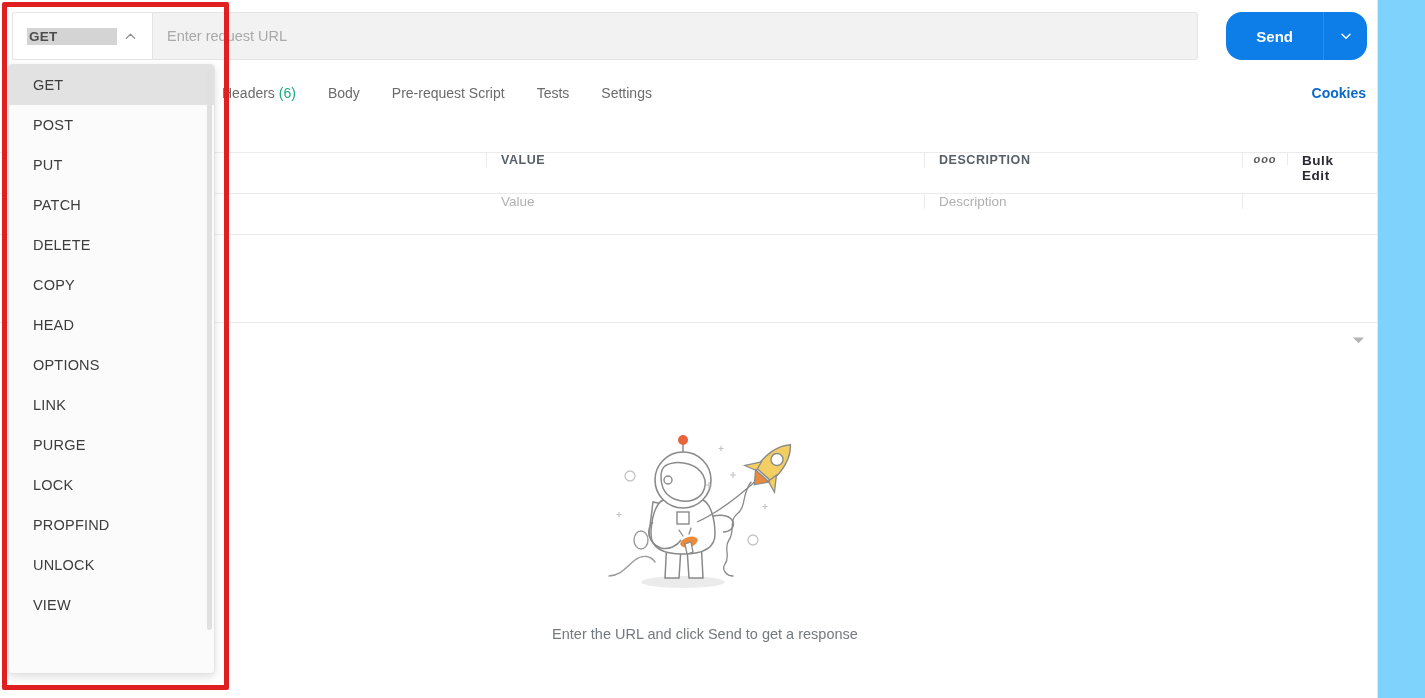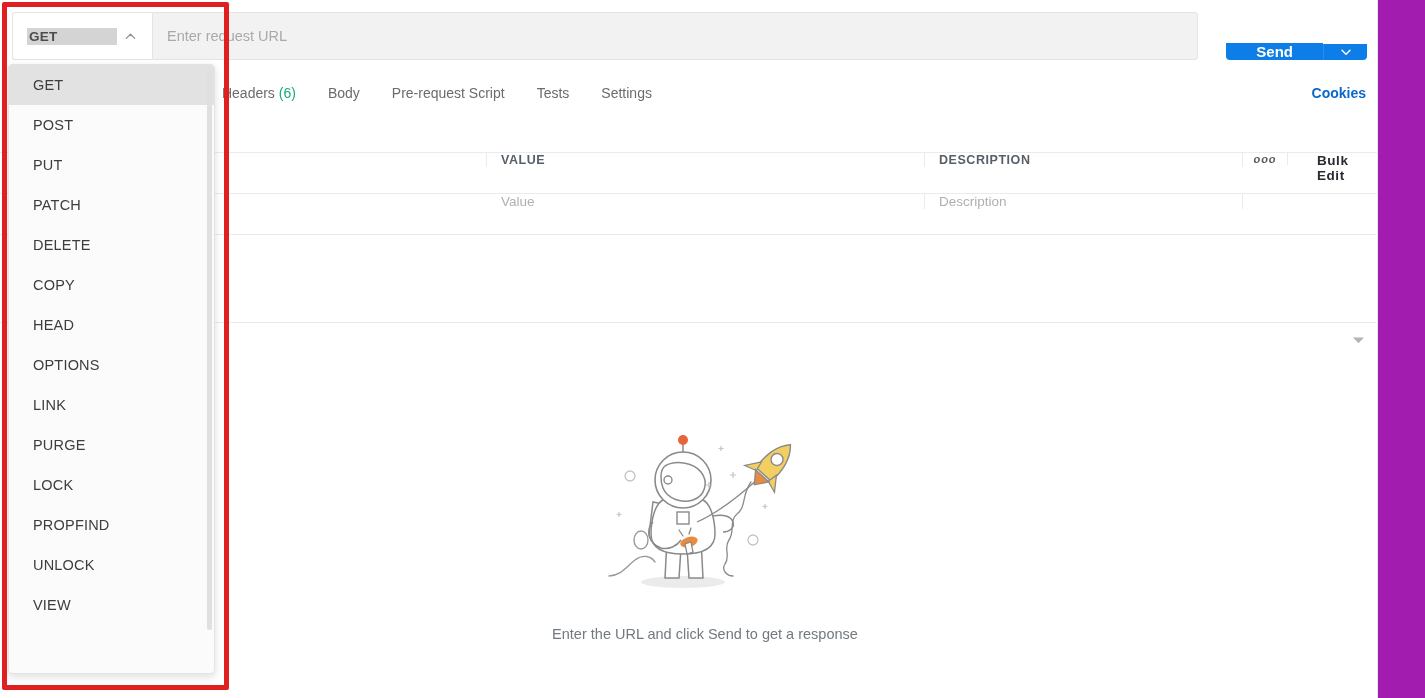--- a/index.html
+++ b/index.html
@@ -9,21 +9,21 @@
     overflow: hidden;
     background: #ffffff;
     font-family: "Liberation Sans", sans-serif;
     -webkit-font-smoothing: antialiased;
   }
 
   #app {
     position: relative;
     width: 1425px;
     height: 698px;
-    background: #a21caf;
+    background: #7dd3fc;
   }
 
   
   .panel {
     position: absolute;
     left: 0; top: 0;
     width: 1378px;
     height: 698px;
     background: #fff;
     border-right: 1px solid #e6e6e6;
@@ -79,23 +79,22 @@
     font-size: 14px;
     color: #a0a0a0;
     border-radius: 0 3px 3px 0;
     overflow: hidden;
   }
   .url-placeholder { color: #a9a9a9; font-size: 14.5px; }
 
   .send-group {
     display: flex;
     margin-left: 28px;
-    border-radius: 4px;
+    border-radius: 16px;
     overflow: hidden;
-    align-items: flex-end;
   }
   .send-btn {
     background: #0d7ee8;
     color: #fff;
     font-size: 15px;
     font-weight: bold;
     padding: 0 30px;
     display: flex;
     align-items: center;
     cursor: pointer;
@@ -179,21 +178,20 @@
   .body .cell {
     color: #b0b0b0;
     font-size: 13.5px;
   }
   .dots-glyph { color: #5a5a5a; font-size: 11px; letter-spacing: 1px; font-style: italic; }
   .bulk-label {
     font-size: 13.5px;
     font-weight: bold;
     color: #2a2a33;
     cursor: pointer;
-    margin-left: 15px;
   }
 
   
   .resp-divider {
     position: absolute;
     left: 0; top: 322px;
     width: 1378px;
     height: 1px;
     background: #ebebeb;
   }

